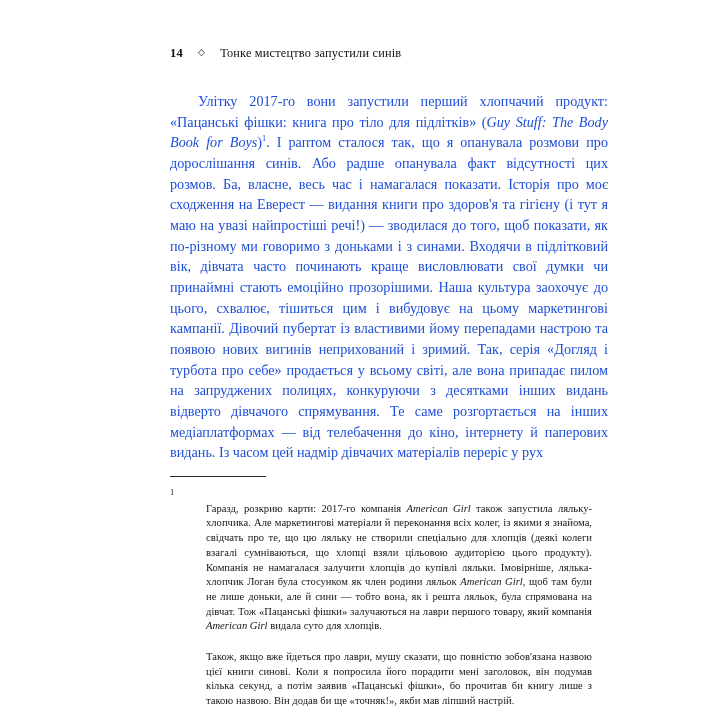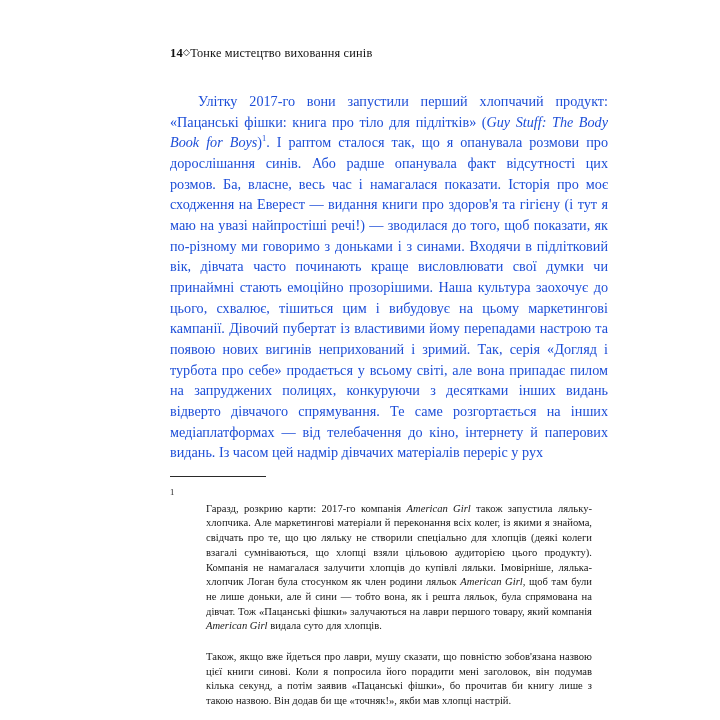--- a/index.html
+++ b/index.html
@@ -17,21 +17,21 @@
   .page {
     position: relative;
     width: 720px;
     height: 720px;
     box-sizing: border-box;
     padding: 46px 112px 20px 170px;
   }
   .running-head {
     display: flex;
     align-items: center;
-    gap: 0;
+    gap: 15px;
     font-size: 12.3px;
     letter-spacing: 0.2px;
     color: #111;
     margin-bottom: 30px;
   }
   .running-head .folio {
     font-weight: bold;
     font-size: 12.6px;
   }
   .running-head .dingbat {
@@ -95,30 +95,30 @@
   }
 </style>
 </head>
 <body>
 
 <div class="page">
 
   <div class="running-head">
     <span class="folio">14</span>
     <span class="dingbat">◇</span>
-    <span class="rh-title">Тонке мистецтво виховання синів</span>
+    <span class="rh-title">Тонке мистецтво запустили синів</span>
   </div>
 
   <div class="body-text">
     <p><span>Улітку 2017-го вони запустили перший хлопчачий продукт: «Пацанські фішки: книга про тіло для підлітків» (</span><em>Guy Stuff: The Body Book for Boys</em><span>)</span><span class="sup">1</span><span>. І раптом сталося так, що я опанувала розмови про дорослішання синів. Або радше опанувала факт відсутності цих розмов. Ба, власне, весь час і намагалася показати. Історія про моє сходження на Еверест — видання книги про здоров'я та гігієну (і тут я маю на увазі найпростіші речі!) — зводилася до того, щоб показати, як по-різному ми говоримо з доньками і з синами. Входячи в підлітковий вік, дівчата часто починають краще висловлювати свої думки чи принаймні стають емоційно прозорішими. Наша культура заохочує до цього, схвалює, тішиться цим і вибудовує на цьому маркетингові кампанії. Дівочий пубертат із властивими йому перепадами настрою та появою нових вигинів неприхований і зримий. Так, серія «Догляд і турбота про себе» продається у всьому світі, але вона припадає пилом на запруджених полицях, конкуруючи з десятками інших видань відверто дівчачого спрямування. Те саме розгортається на інших медіаплатформах — від телебачення до кіно, інтернету й паперових видань. Із часом цей надмір дівчачих матеріалів переріс у рух</span></p>
   </div>
 
   <div class="footnote-rule"></div>
 
   <div class="footnote">
     <div class="footnote-marker">1</div>
     <div class="footnote-body">
       <p><span>Гаразд, розкрию карти: 2017-го компанія </span><em>American Girl</em><span> також запустила ляльку-хлопчика. Але маркетингові матеріали й переконання всіх колег, із якими я знайома, свідчать про те, що цю ляльку не створили спеціально для хлопців (деякі колеги взагалі сумніваються, що хлопці взяли цільовою аудиторією цього продукту). Компанія не намагалася залучити хлопців до купівлі ляльки. Імовірніше, лялька-хлопчик Логан була стосунком як член родини ляльок </span><em>American Girl</em><span>, щоб там були не лише доньки, але й сини — тобто вона, як і решта ляльок, була спрямована на дівчат. Тож «Пацанські фішки» залучаються на лаври першого товару, який компанія </span><em>American Girl</em><span> видала суто для хлопців.</span></p>
-      <p><span>Також, якщо вже йдеться про лаври, мушу сказати, що повністю зобов'язана назвою цієї книги синові. Коли я попросила його порадити мені заголовок, він подумав кілька секунд, а потім заявив «Пацанські фішки», бо прочитав би книгу лише з такою назвою. Він додав би ще «точняк!», якби мав хлопці настрій.</span></p>
+      <p><span>Також, якщо вже йдеться про лаври, мушу сказати, що повністю зобов'язана назвою цієї книги синові. Коли я попросила його порадити мені заголовок, він подумав кілька секунд, а потім заявив «Пацанські фішки», бо прочитав би книгу лише з такою назвою. Він додав би ще «точняк!», якби мав ліпший настрій.</span></p>
     </div>
   </div>
 
 </div>
 
 </body></html>

